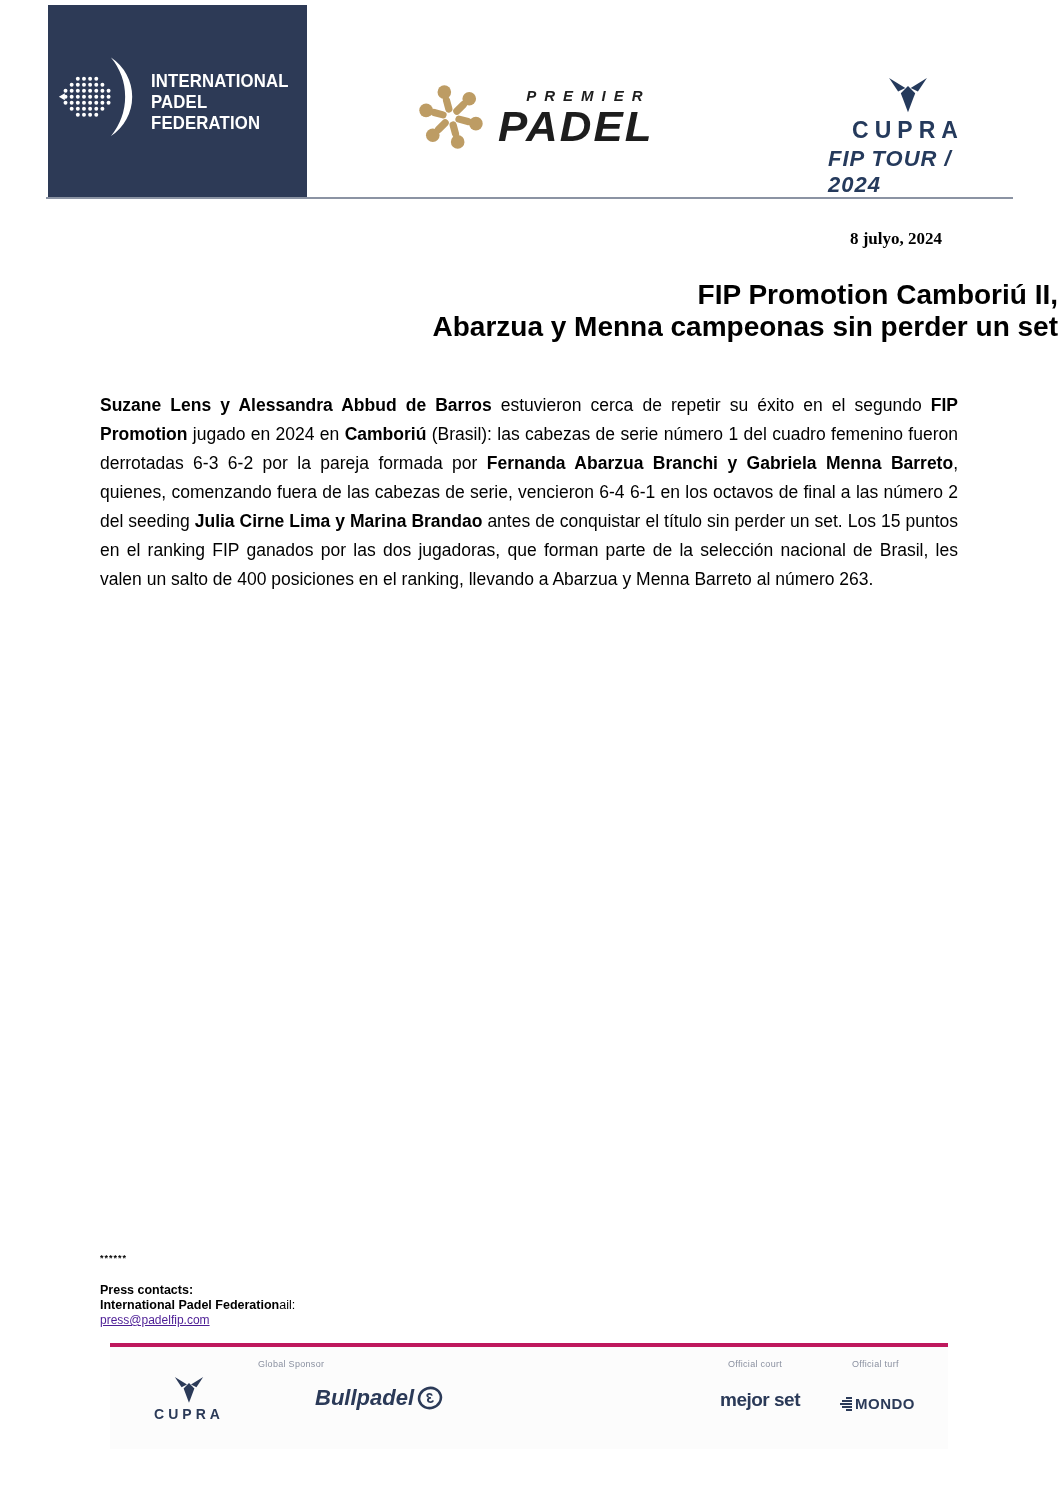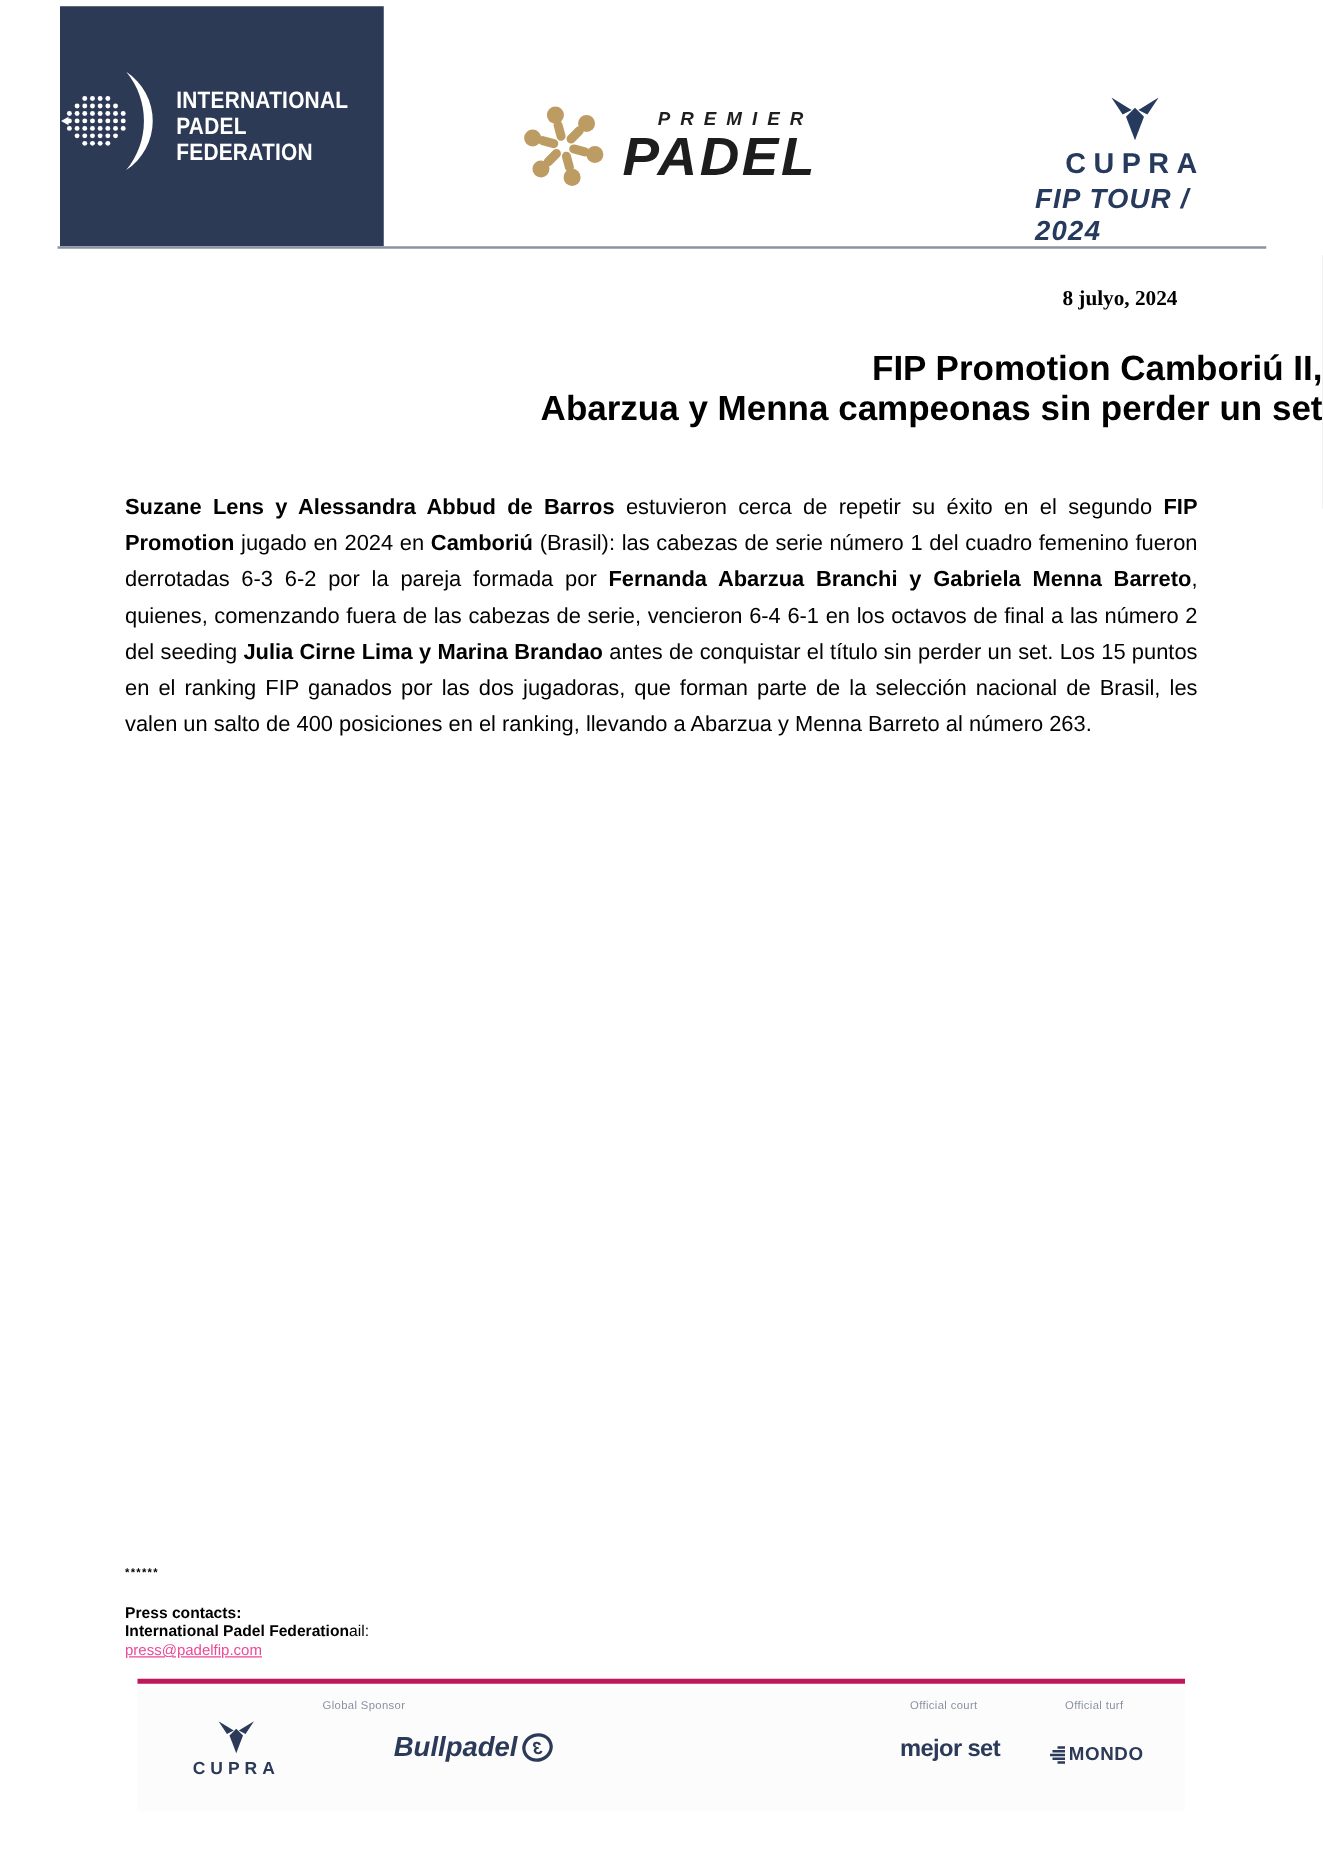--- a/index.html
+++ b/index.html
@@ -9,21 +9,21 @@
     margin:0 auto;
     background:#ffffff;
     font-family:"Liberation Sans", sans-serif;
     color:#000;
     overflow:hidden;
   }
   
   .ipf-box{
     position:absolute;left:48px;top:5px;width:259px;height:192px;
     background:var(--navy,#2d3a56);
-    display:flex;align-items:center;justify-content:flex-start;gap:11px;
+    display:flex;align-items:center;justify-content:flex-end;gap:11px;
   }
   .ipf-text{color:#fff;font-weight:700;font-size:19px;line-height:21px;
     transform:scaleX(.88);transform-origin:left center;letter-spacing:.2px;}
   .premier-logo{position:absolute;left:418px;top:84px;display:flex;align-items:center;gap:14px;}
   .premier-words{display:flex;flex-direction:column;align-items:flex-end;}
   .premier-top{font-style:italic;font-weight:700;font-size:15px;letter-spacing:8px;color:#1e1e1e;}
   .premier-bottom{font-style:italic;font-weight:800;font-size:43px;letter-spacing:2px;
     color:#1d1d1d;line-height:44px;transform:scaleX(1.02);transform-origin:left;}
   .cupra-logo{position:absolute;left:828px;top:78px;width:160px;
     display:flex;flex-direction:column;align-items:center;}
@@ -36,21 +36,21 @@
   .doc-title{position:absolute;top:279px;left:0;width:100%;text-align:right;
     font-weight:700;font-size:28px;line-height:32px;}
   .body-par{position:absolute;left:100px;top:373px;width:858px;
     font-size:17.5px;line-height:29px;text-align:justify;}
   
   .asterisks{position:absolute;left:100px;top:1253px;font-size:9px;font-weight:700;letter-spacing:1px;}
   .press-label{position:absolute;left:100px;top:1283px;font-size:12.5px;font-weight:700;}
   .org-line{position:absolute;left:100px;top:1298px;font-size:12.5px;}
   .org-line .b{font-weight:700;}
   .email-line{position:absolute;left:100px;top:1313px;font-size:12px;}
-  .email-line a{color:#ec4899;text-decoration:underline;}
+  .email-line a{color:#4c1d95;text-decoration:underline;}
   
   .sponsor-strip{position:absolute;left:110px;top:1343px;width:838px;height:102px;
     background:#fcfcfc;border-top:4px solid #be185d;}
   .sp-label{position:absolute;top:12px;font-size:9px;color:#8a90a0;letter-spacing:.3px;}
   .sp-cupra{position:absolute;left:36px;top:30px;width:86px;display:flex;flex-direction:column;align-items:center;}
   .sp-cupra-word{font-weight:700;font-size:14px;letter-spacing:4px;color:var(--sponsor,#2b3a58);margin-top:2px;}
   .sp-bullpadel{position:absolute;left:205px;top:38px;display:flex;align-items:center;gap:3px;
     font-style:italic;font-weight:800;font-size:22px;color:var(--sponsor,#2b3a58);}
   .sp-mejorset{position:absolute;left:610px;top:42px;font-weight:700;font-size:19px;
     letter-spacing:-0.5px;color:var(--sponsor,#2b3a58);}

